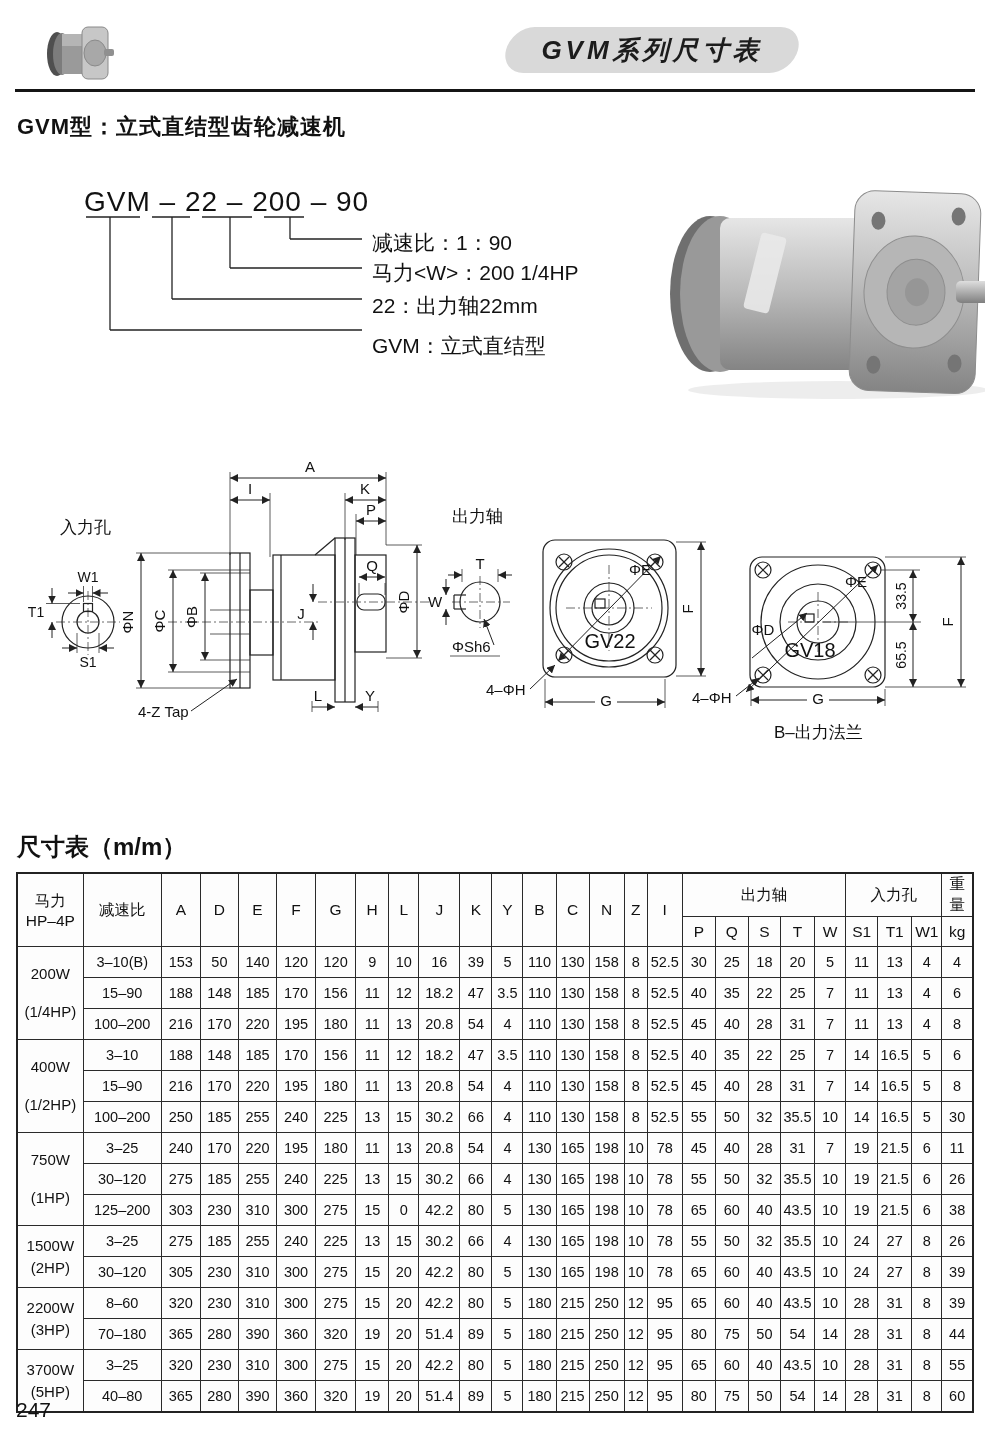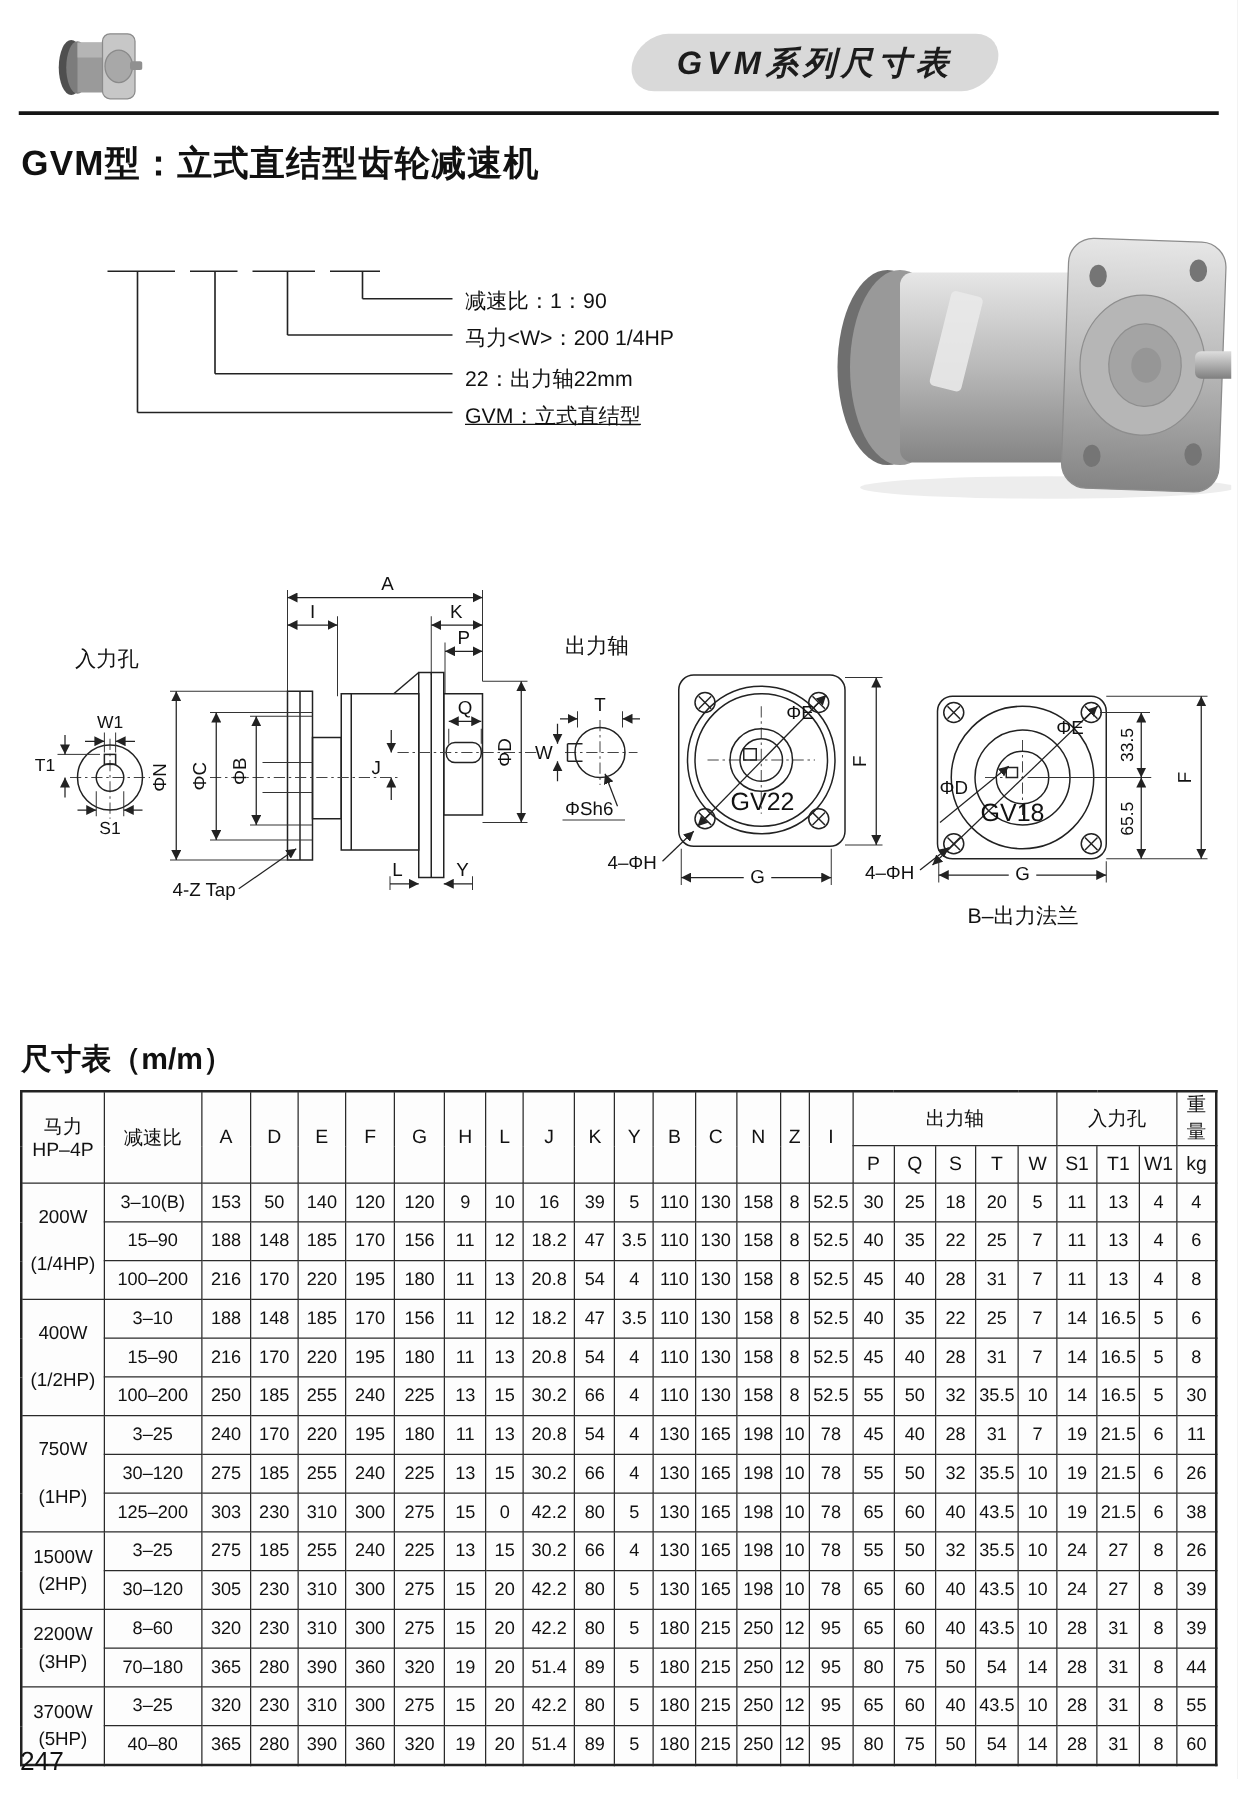--- a/index.html
+++ b/index.html
@@ -6,25 +6,25 @@
   .page{position:relative;width:990px;height:1445px;margin:0 auto;background:#ffffff;
         font-family:"Liberation Sans",sans-serif;color:#111;overflow:hidden;}
   .abs{position:absolute;}
 
   
   .banner{left:506px;top:27px;width:292px;height:46px;background:#d9d9d9;
           border-radius:26px;transform:skewX(-14deg);}
   .banner-text{transform:skewX(14deg);font-style:italic;font-weight:bold;font-size:26px;
           letter-spacing:4px;line-height:46px;text-align:center;color:#1c1c1c;width:100%;display:block;}
   .divider{left:15px;top:89px;width:960px;height:3px;background:#151515;}
-  .section-title{left:17px;top:112px;font-size:28px;font-weight:bold;letter-spacing:1px;}
+  .section-title{left:17px;top:112px;font-size:22px;font-weight:bold;letter-spacing:1px;}
 
   
   .model-code{left:84px;top:186px;font-size:28px;letter-spacing:1px;font-weight:500;}
-  .callout{position:absolute;left:372px;font-size:17px;white-space:nowrap;}
+  .callout{position:absolute;left:372px;font-size:21px;white-space:nowrap;}
 
   
   .table-title{left:17px;top:831px;font-size:24px;font-weight:bold;}
   .tblwrap{left:16px;top:872px;}
   table{border-collapse:collapse;table-layout:fixed;width:958px;border:2px solid #222;background:#fdfdfd;}
   th,td{border:1px solid #2a2a2a;text-align:center;vertical-align:middle;padding:0;font-weight:normal;}
   th{font-size:15.5px;height:29px;}
   td{font-size:14.5px;height:30px;}
   .pw{font-size:15px;line-height:1.45;}
   .pw span{display:block;}
@@ -58,40 +58,41 @@
   </svg>
 
   <div class="abs banner">
     <span class="banner-text">GVM系列尺寸表</span>
   </div>
 
   <div class="abs divider"></div>
 
   <div class="abs section-title">GVM型：立式直结型齿轮减速机</div>
 
+  <div class="abs model-code">GVM – 22 – 200 – 90</div>
   <svg class="abs" style="left:0;top:0;pointer-events:none;" width="990" height="360" viewBox="0 0 990 360">
     <g stroke="#222" stroke-width="1.3">
       <line x1="86" y1="217" x2="140" y2="217"></line>
         <line x1="152" y1="217" x2="190" y2="217"></line>
       <line x1="202" y1="217" x2="252" y2="217"></line>
         <line x1="264" y1="217" x2="304" y2="217"></line>
       <line x1="110" y1="217" x2="110" y2="330"></line>
         <line x1="110" y1="330" x2="362" y2="330"></line>
       <line x1="172" y1="217" x2="172" y2="299"></line>
         <line x1="172" y1="299" x2="362" y2="299"></line>
       <line x1="230" y1="217" x2="230" y2="268"></line>
         <line x1="230" y1="268" x2="362" y2="268"></line>
       <line x1="290" y1="217" x2="290" y2="239"></line>
         <line x1="290" y1="239" x2="362" y2="239"></line>
     </g>
   </svg>
   <div class="callout" style="top:229px;">减速比：1：90</div>
   <div class="callout" style="top:259px;">马力&lt;W&gt;：200  1/4HP</div>
   <div class="callout" style="top:292px;">22：出力轴22mm</div>
-  <div class="callout" style="top:321px;text-decoration:underline;">GVM：立式直结型</div>
+  <div class="callout" style="top:332px;">GVM：立式直结型</div>
 
   <svg class="abs" style="left:660px;top:182px;" width="325" height="220" viewBox="0 0 325 220">
     <defs>
       <linearGradient id="g1" x1="0" y1="0" x2="0" y2="1">
         <stop offset="0" stop-color="#e6e6e6"></stop>
           <stop offset="0.5" stop-color="#b9b9b9"></stop>
           <stop offset="1" stop-color="#848484"></stop>
       </linearGradient>
       <linearGradient id="g2" x1="0" y1="0" x2="0" y2="1">
         <stop offset="0" stop-color="#dedede"></stop>

